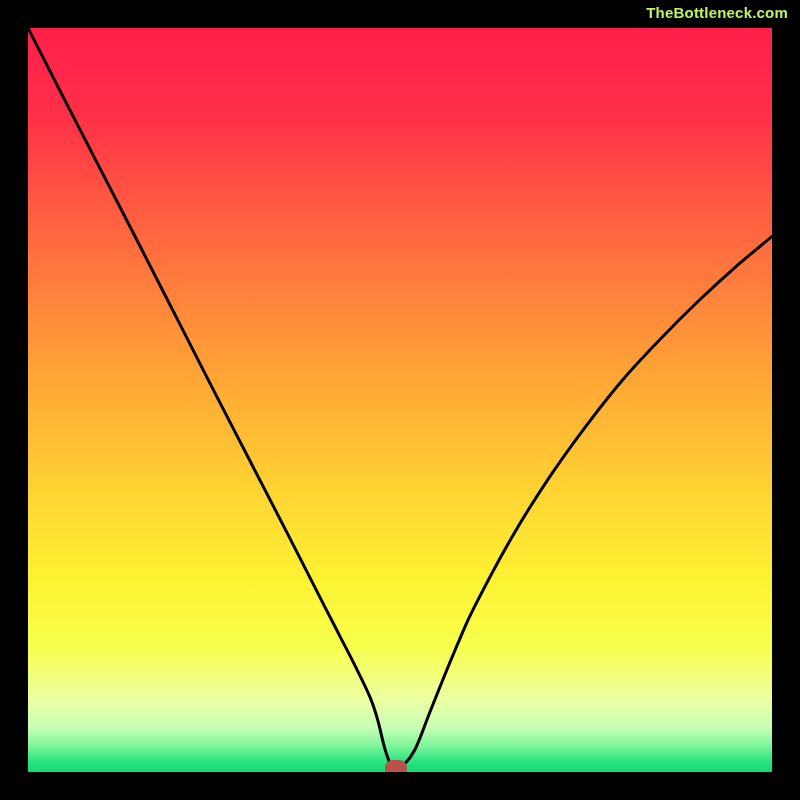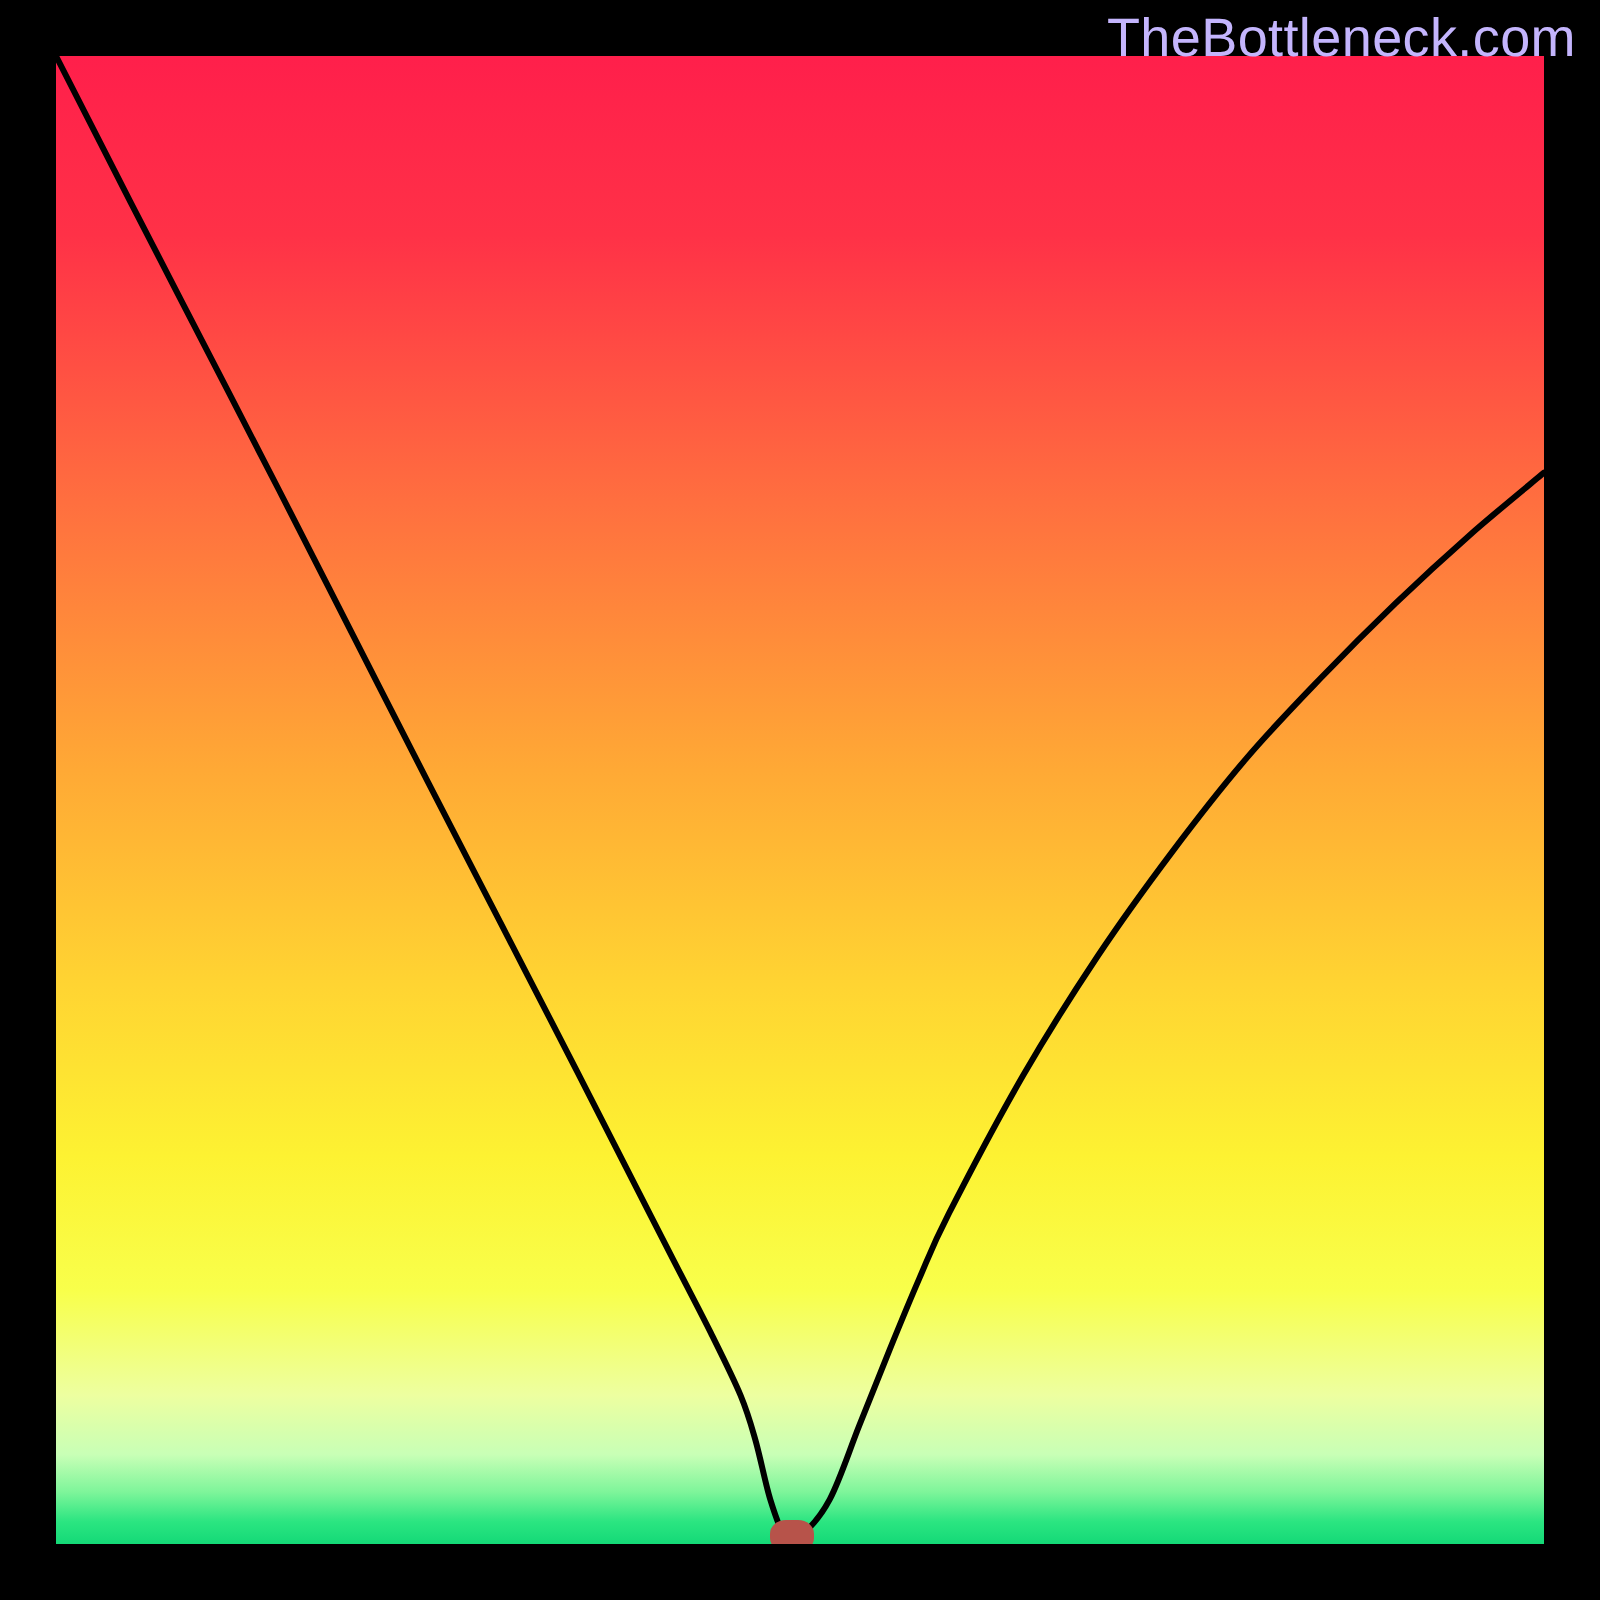--- a/index.html
+++ b/index.html
@@ -14,23 +14,23 @@
   .outer {
     position: relative;
     width: 800px;
     height: 800px;
     background: #000;
   }
   .watermark {
     position: absolute;
     top: 4px;
     right: 12px;
-    color: #c4b5fd;
-    font-size: 27px;
-    font-weight: 400;
+    color: #bef264;
+    font-size: 15px;
+    font-weight: 700;
     letter-spacing: 0.2px;
     z-index: 5;
   }
   .plot-area {
     position: absolute;
     left: 28px;
     top: 28px;
     width: 744px;
     height: 744px;
     overflow: hidden;

